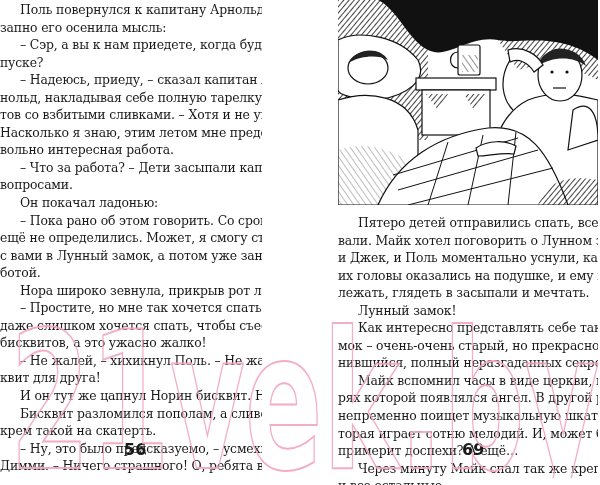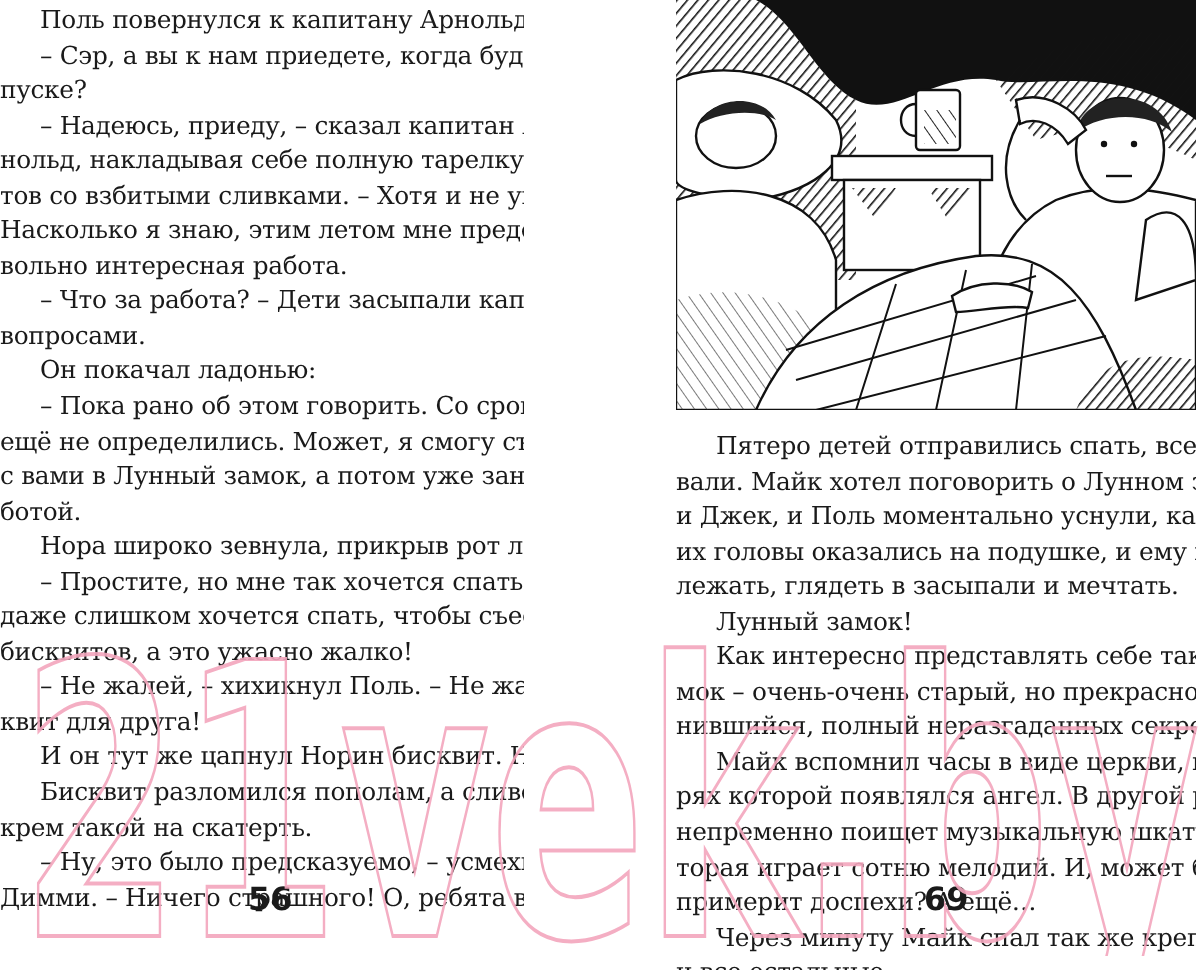--- a/index.html
+++ b/index.html
@@ -20,20 +20,21 @@
   .illustration { position: absolute; left: 38px; top: 0; width: 260px; height: 205px; background: #fff; overflow: hidden; }
   .watermark { position: absolute; left: 10px; top: 318px; width: 590px; height: 160px; pointer-events: none; text-align: right; }
   .watermark text { font-family: "DejaVu Sans", "Liberation Sans", sans-serif; font-weight: bold; font-size: 190px; fill: none; stroke: #f3a6bd; stroke-width: 2; opacity: 0.9; }
 </style>
 </head>
 <body>
 
 <div class="page page-left">
   <div class="text" id="left-text">
       <span class="line indent">Поль повернулся к капитану Арнольду, и вне-</span>
+      <span class="line last">запно его осенила мысль:</span>
       <span class="line indent">– Сэр, а вы к нам приедете, когда будете в от-</span>
       <span class="line last">пуске?</span>
       <span class="line indent">– Надеюсь, приеду, – сказал капитан Ар-</span>
       <span class="line">нольд, накладывая себе полную тарелку бискви-</span>
       <span class="line">тов со взбитыми сливками. – Хотя и не уверен.</span>
       <span class="line">Насколько я знаю, этим летом мне предстоит до-</span>
       <span class="line last">вольно интересная работа.</span>
       <span class="line indent">– Что за работа? – Дети засыпали капитана</span>
       <span class="line last">вопросами.</span>
       <span class="line indent last">Он покачал ладонью:</span>

